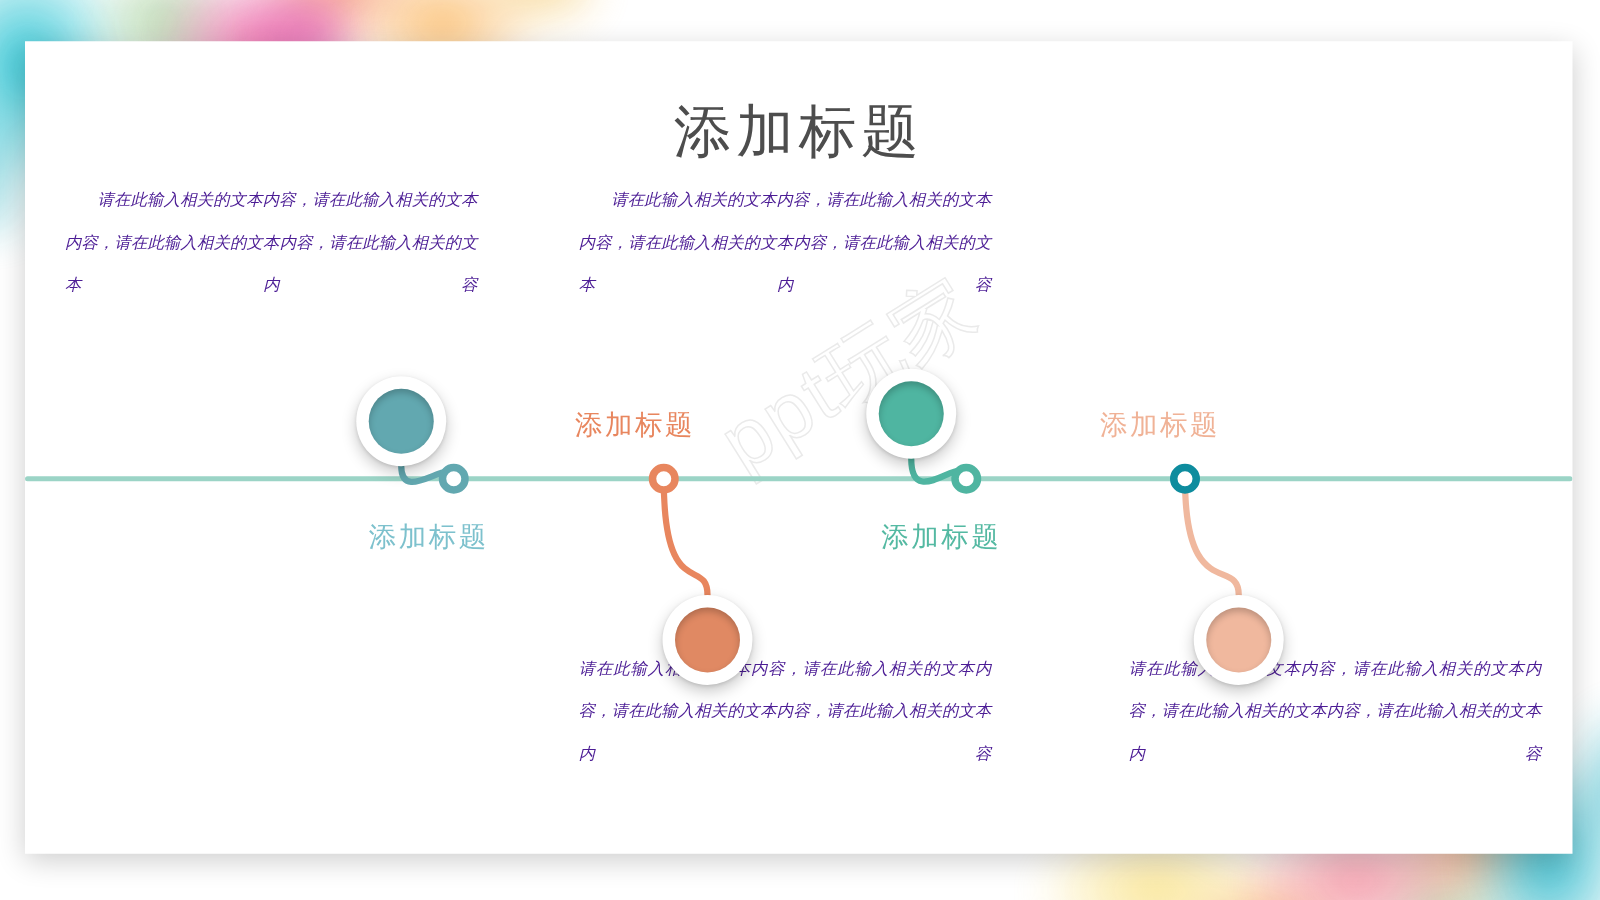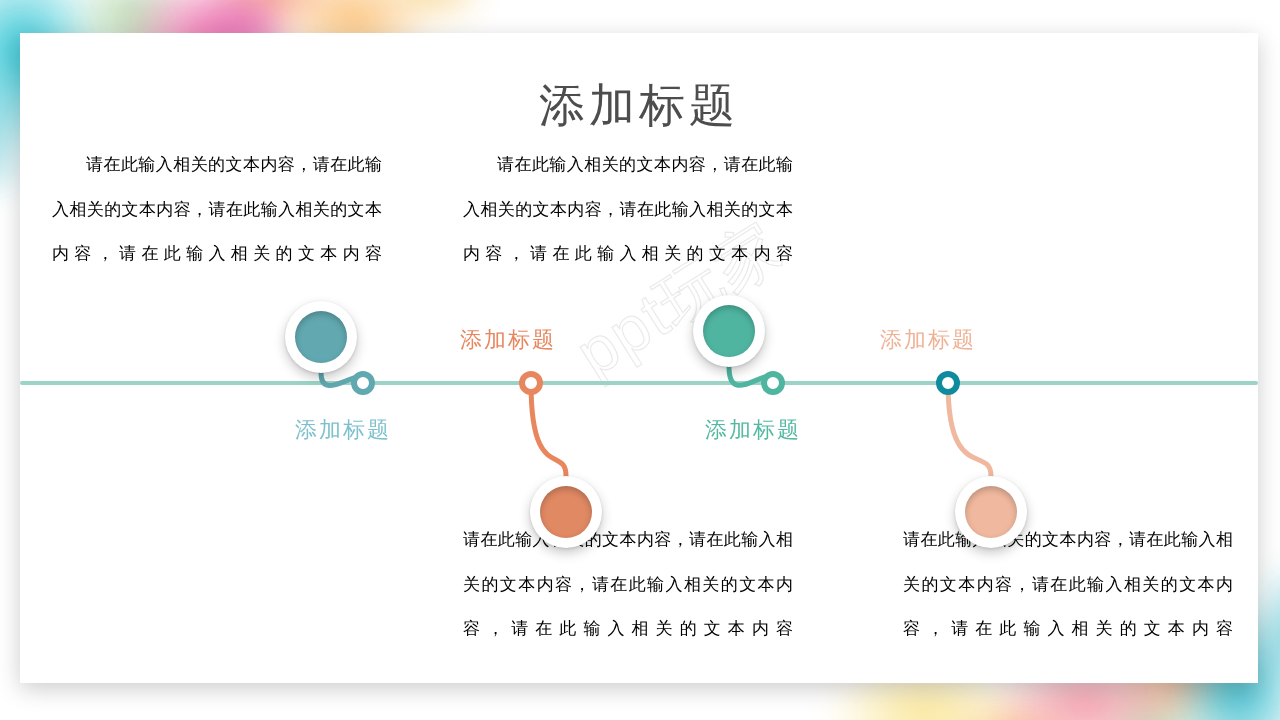--- a/index.html
+++ b/index.html
@@ -98,24 +98,25 @@
   
   .axis{
     position:absolute;left:0;top:348px;width:1238px;height:4px;
     background:linear-gradient(to right,#9bd4c6 0%,#9bd4c6 100%);
     border-radius:2px;
   }
 
   
   .para{
     position:absolute;width:330px;
-    font-size:17px;line-height:2.62;color:#000000;
+    font-size:13px;line-height:2.62;color:#4c1d95;
     text-align:justify;text-align-last:justify;
     text-indent:2em;
     font-family:"Liberation Serif","DejaVu Serif",serif;
+    font-style:italic;
   }
   .para.p1{left:32px;top:110px;}
   .para.p3{left:443px;top:110px;}
   .para.p2{left:443px;top:485px;text-indent:0;}
   .para.p4{left:883px;top:485px;text-indent:0;}
 
   
   .node-label{
     position:absolute;font-size:22px;letter-spacing:2px;white-space:nowrap;
     font-family:"Liberation Serif","DejaVu Serif",serif;

